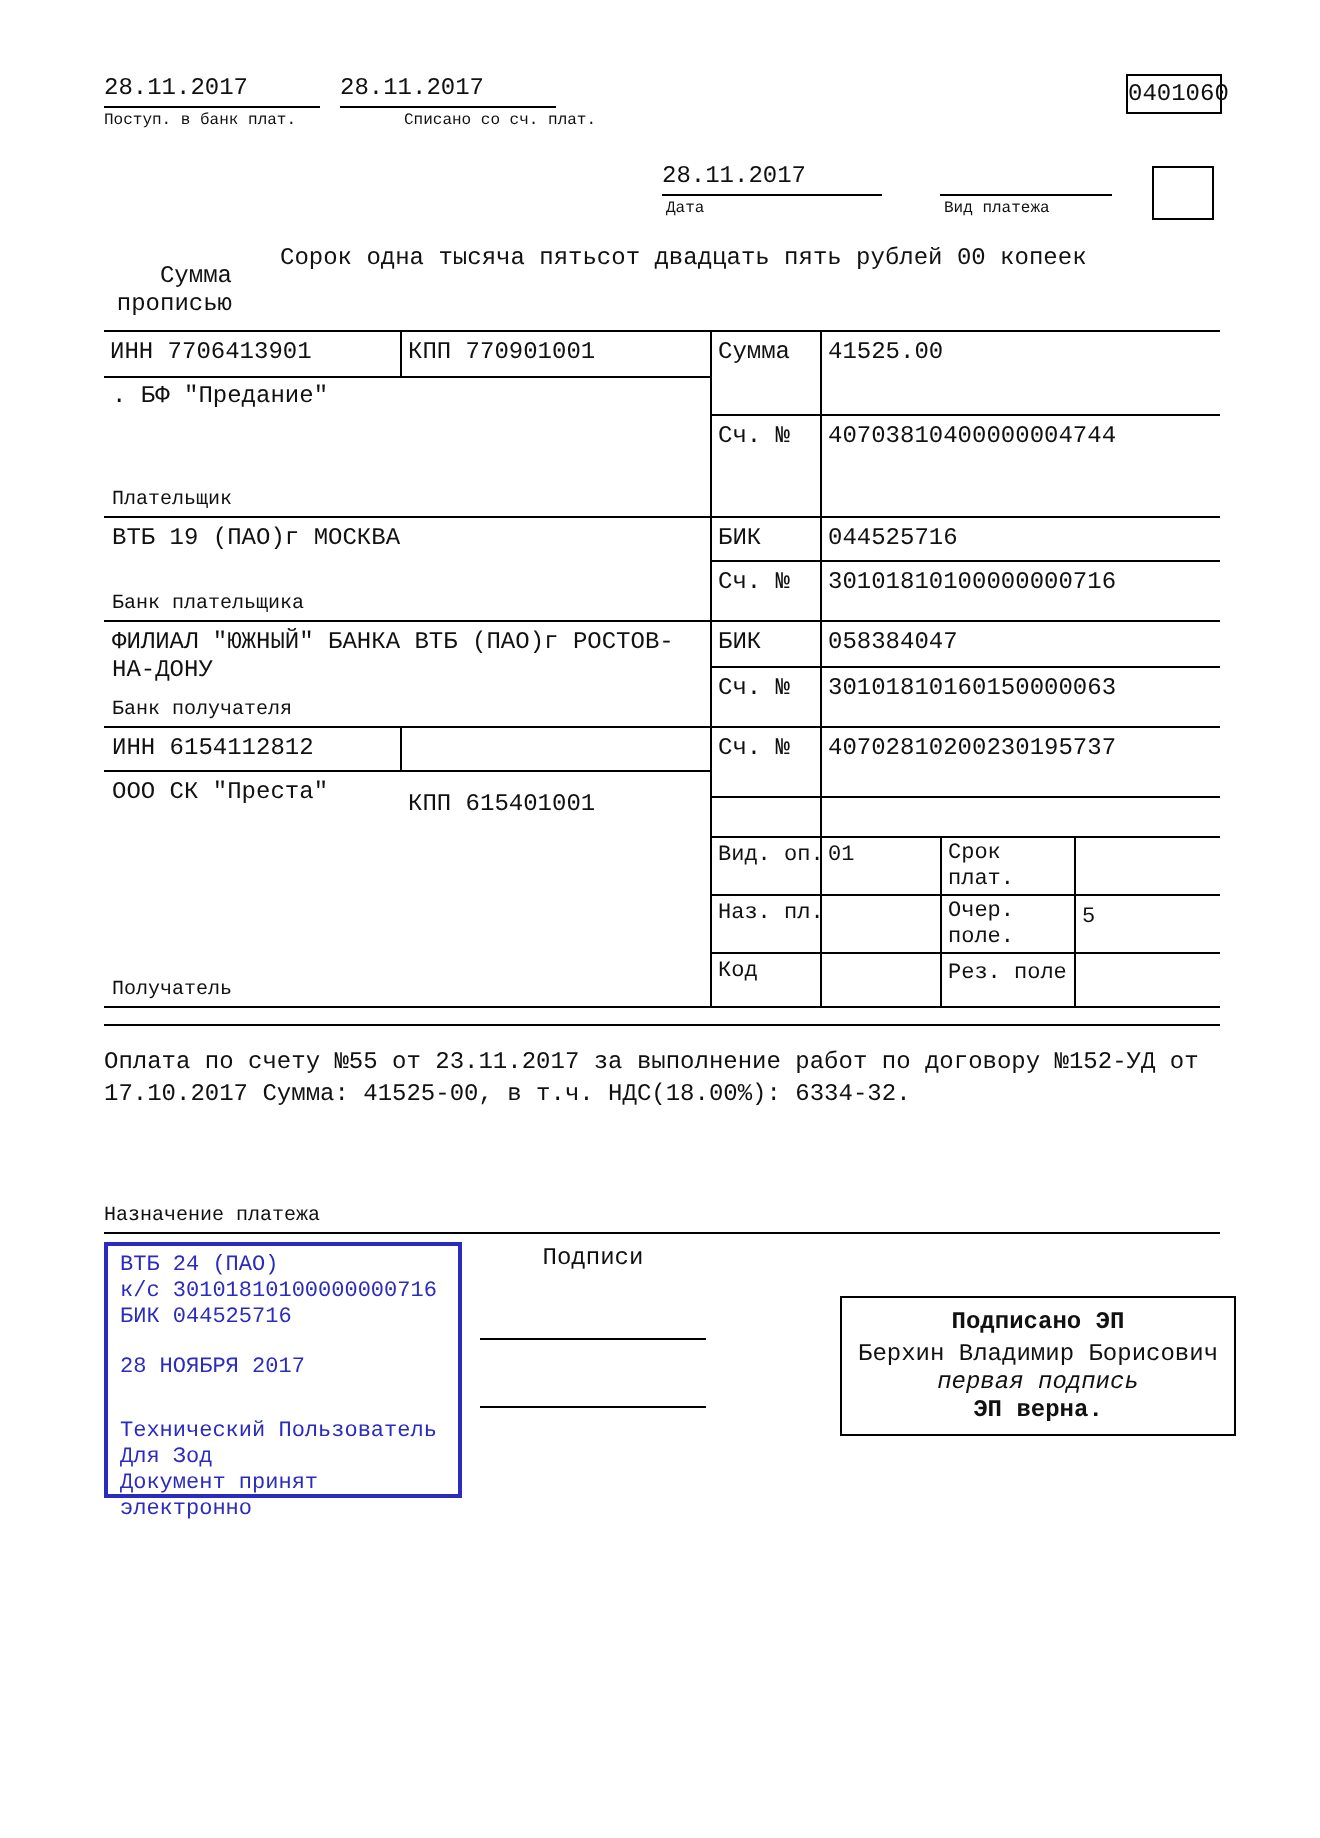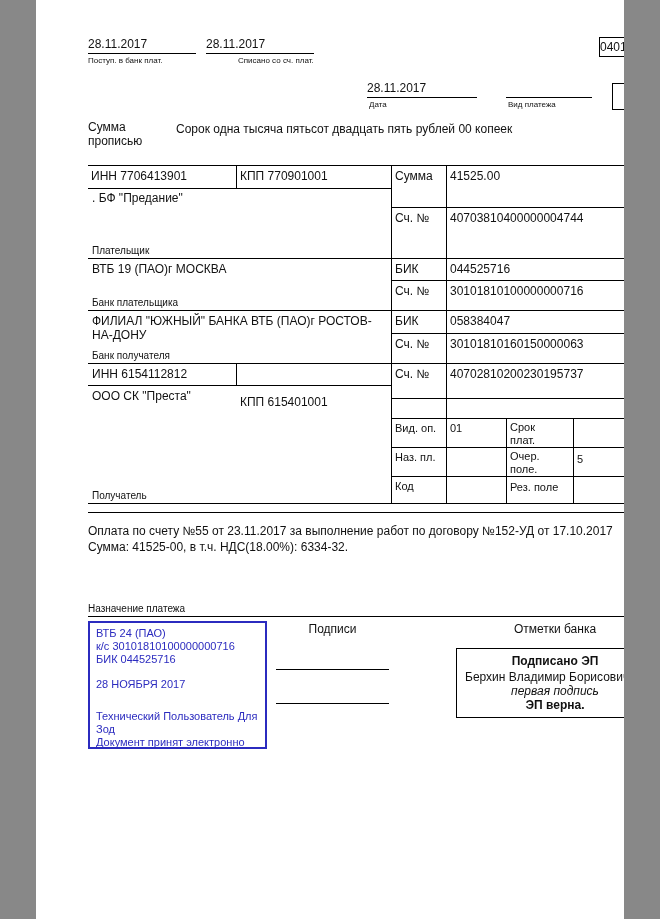--- a/index.html
+++ b/index.html
@@ -1,18 +1,18 @@
 <!DOCTYPE html>
 <html><head>
 <meta charset="utf-8">
 <style>
   html,body { margin:0; padding:0; background:#888; }
   .page {
-    position:relative; width:588px; height:919px; margin:0 auto;
-    background:#ffffff; font-family:Liberation Sans, sans-serif; color:#111;
+    position:relative; width:660px; height:919px; margin:0 auto;
+    background:#ffffff; font-family:Liberation Mono, monospace; color:#111;
     overflow:hidden;
   }
   .abs { position:absolute; }
   .t   { font-size:12px; line-height:14px; }
   .t11 { font-size:11px; line-height:13px; }
   .sm  { font-size:8px;  line-height:9px; }
   .lbl { font-size:10px; line-height:11px; }
   .b   { font-weight:bold; }
   .i   { font-style:italic; }
   .ctr { text-align:center; }
@@ -36,21 +36,21 @@
   <div class="abs t ul" style="left:170px; top:37px; width:108px;">28.11.2017</div>
   <div class="abs sm" style="left:170px; top:56px;padding-left:32px;">Списано со сч. плат.</div>
   <div class="box t ctr" style="left:563px; top:37px; width:48px; height:20px; line-height:18px;">0401060</div>
 
   <div class="abs t ul" style="left:331px; top:81px; width:110px;">28.11.2017</div>
   <div class="abs sm" style="left:333px; top:100px;">Дата</div>
   <div class="abs ul" style="left:470px; top:81px; width:86px; height:14px;"></div>
   <div class="abs sm" style="left:472px; top:100px;">Вид платежа</div>
   <div class="box" style="left:576px; top:83px; width:31px; height:27px;"></div>
 
-  <div class="abs t" style="left:52px; top:120px; width:64px;">Сумма прописью</div>
+  <div class="abs t" style="left:52px; top:131px; width:64px;text-align:right;">Сумма прописью</div>
   <div class="abs t" style="left:140px; top:122px; width:466px;">Сорок одна тысяча пятьсот двадцать пять рублей 00 копеек</div>
 
   <div class="hl" style="left:52px;  top:165px; width:558px;"></div>
   <div class="hl" style="left:52px;  top:188px; width:303px;"></div>
   <div class="hl" style="left:355px; top:207px; width:255px;"></div>
   <div class="hl" style="left:52px;  top:258px; width:558px;"></div>
   <div class="hl" style="left:355px; top:280px; width:255px;"></div>
   <div class="hl" style="left:52px;  top:310px; width:558px;"></div>
   <div class="hl" style="left:355px; top:333px; width:255px;"></div>
   <div class="hl" style="left:52px;  top:363px; width:558px;"></div>
@@ -106,21 +106,20 @@
   <div class="abs t11" style="left:359px; top:451px;">Наз. пл.</div>
   <div class="abs t11" style="left:474px; top:450px; width:45px;">Очер. поле.</div>
   <div class="abs t11" style="left:541px; top:453px;">5</div>
   <div class="abs t11" style="left:359px; top:480px;">Код</div>
   <div class="abs t11" style="left:474px; top:481px; width:60px;">Рез. поле</div>
 
   <div class="abs t" style="left:52px; top:523px; width:558px; line-height:16px;">Оплата по счету №55 от 23.11.2017 за выполнение работ по договору №152-УД от 17.10.2017 Сумма: 41525-00, в т.ч. НДС(18.00%): 6334-32.</div>
   <div class="abs lbl" style="left:52px; top:603px;">Назначение платежа</div>
 
   <div class="abs t ctr" style="left:240px; top:622px; width:113px;">Подписи</div>
-  <div class="abs t ctr" style="left:420px; top:622px; width:198px;">Отметки банка</div>
 
   <div class="stamp" style="left:52px; top:621px; width:179px; height:128px;">
     <div>ВТБ 24 (ПАО)</div>
     <div>к/с 30101810100000000716</div>
     <div>БИК 044525716</div>
     <div style="margin-top:12px;">28 НОЯБРЯ 2017</div>
     <div style="margin-top:19px;">Технический Пользователь Для Зод</div>
     <div>Документ принят электронно</div>
   </div>
 

